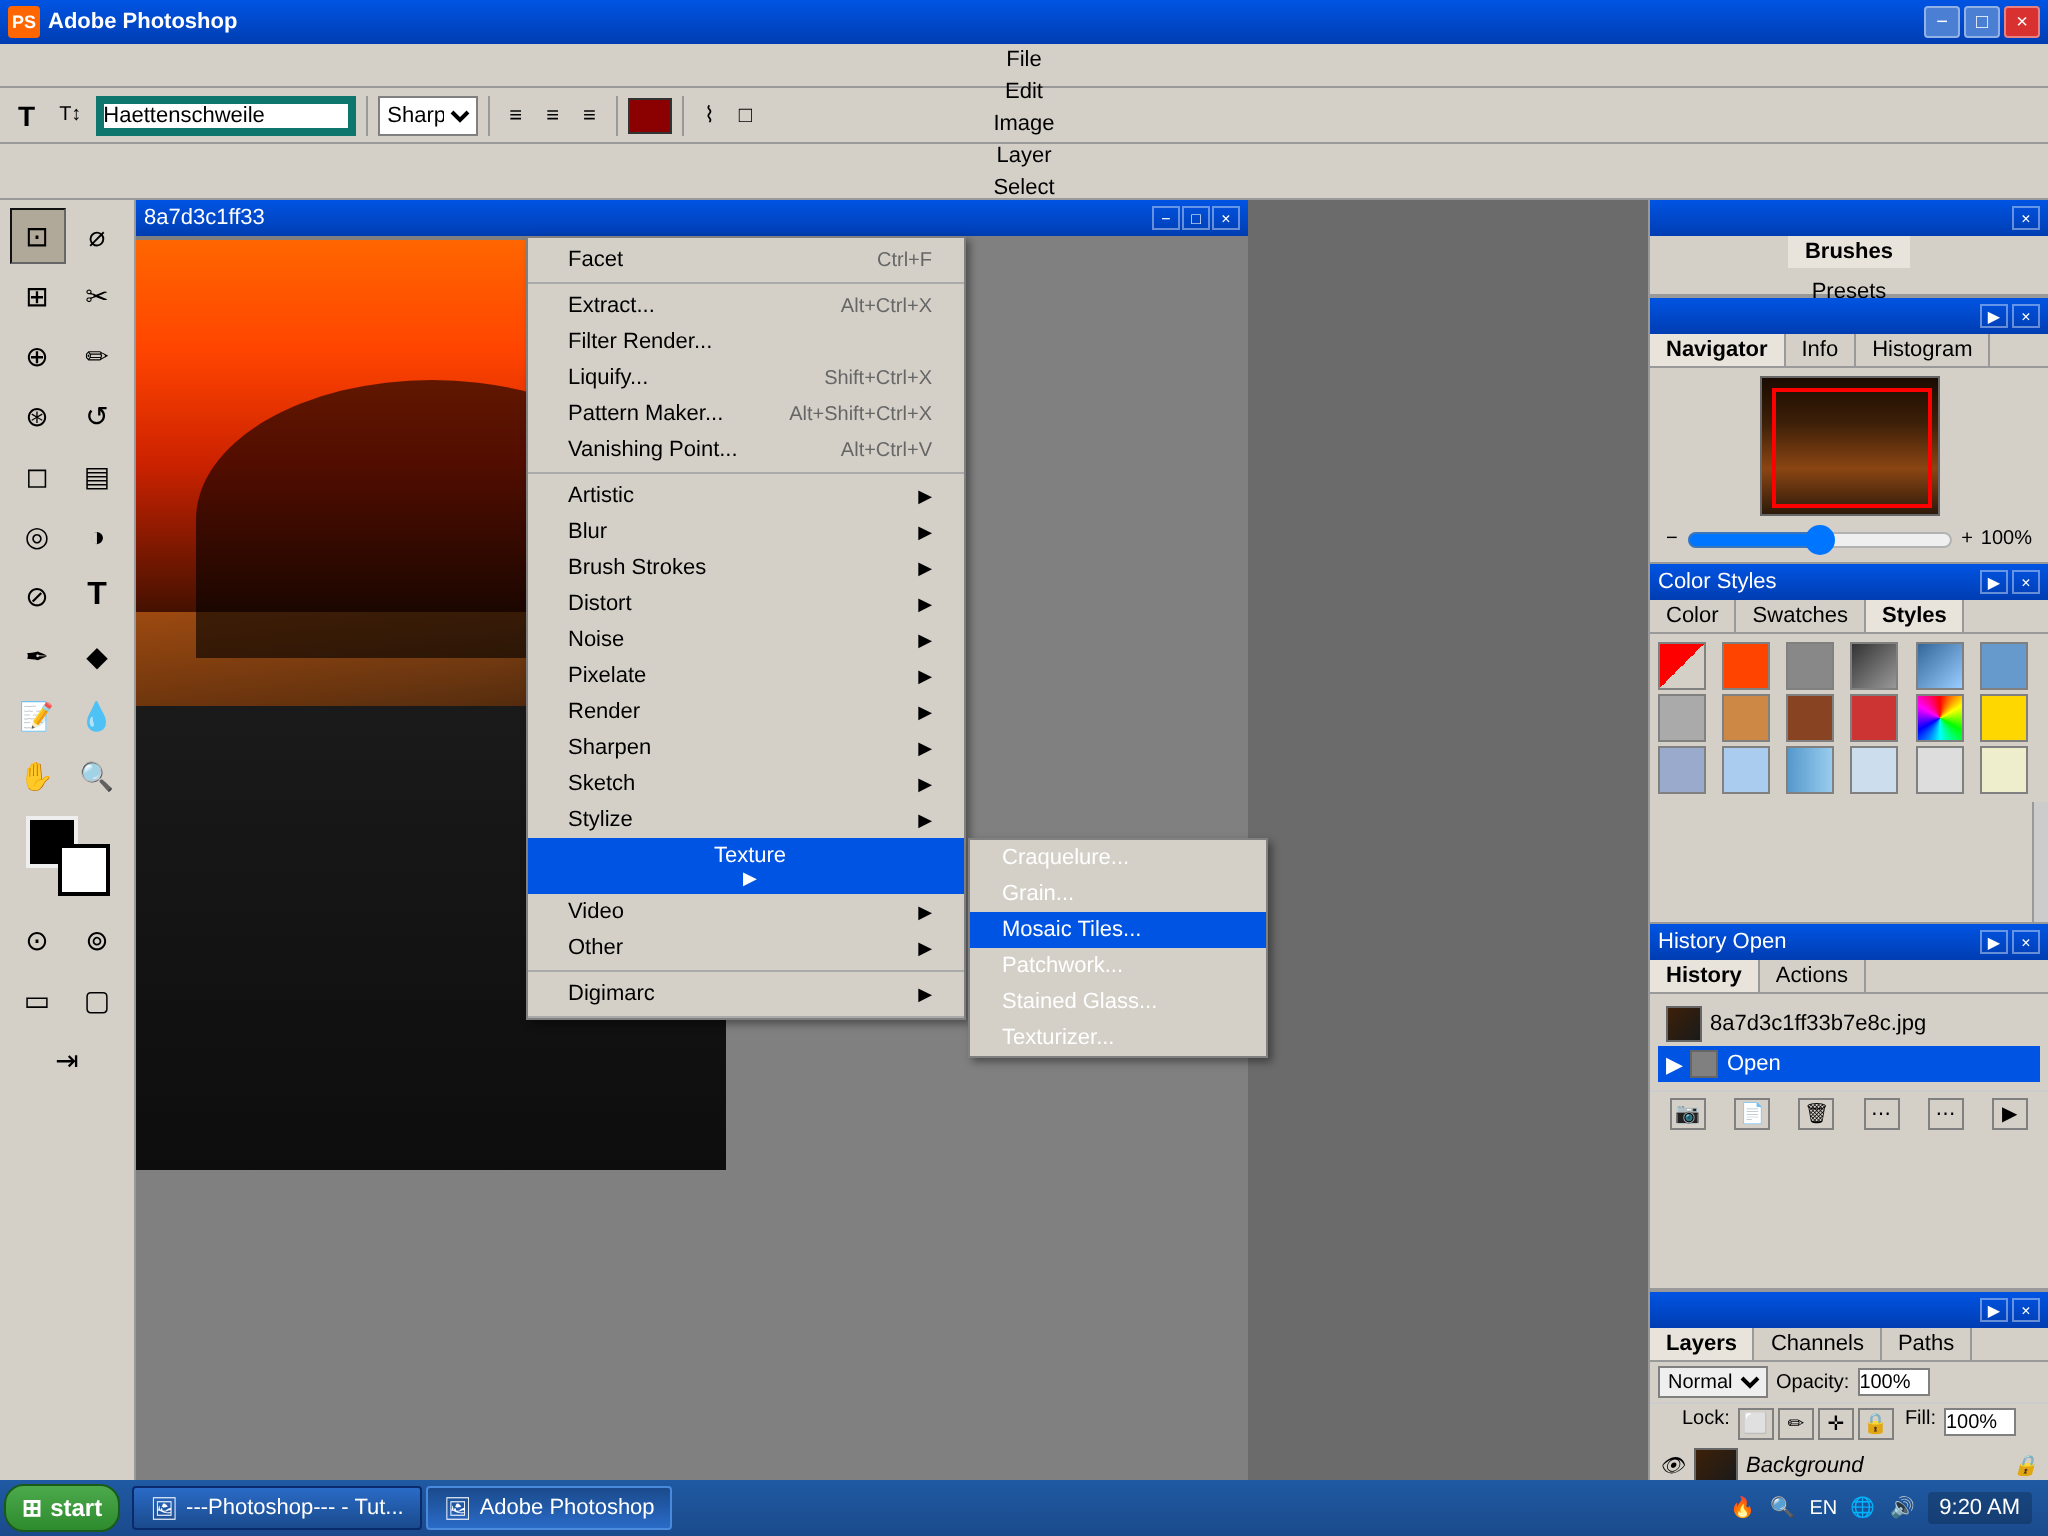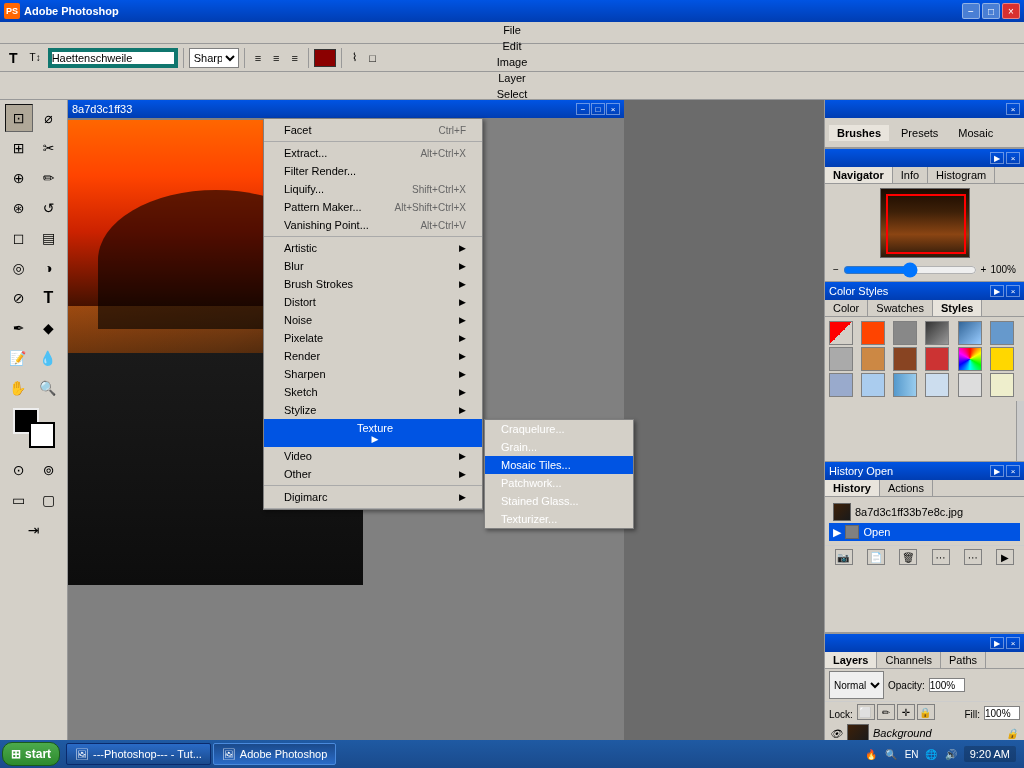--- a/index.html
+++ b/index.html
@@ -76,21 +76,21 @@
     .history-panel { flex: 1; }
     .history-item { display: flex; align-items: center; gap: 4px; padding: 2px 4px; font-size: 11px; cursor: pointer; }
     .history-item.active { background: #0054e3; color: white; }
     .history-icon { width: 14px; height: 14px; background: #808080; border: 1px solid #666; }
     .history-img { width: 18px; height: 18px; background: linear-gradient(135deg, #3d2008, #1a1a1a); border: 1px solid #666; }
 
     
     .layers-panel { border-top: 1px solid #999; }
     .layers-tabs { display: flex; background: #d4d0c8; border-bottom: 1px solid #999; }
     .layers-controls { display: flex; gap: 4px; align-items: center; font-size: 10px; padding: 2px 4px; border-bottom: 1px solid #ccc; }
-    .layers-select { height: 28px; font-size: 10px; border: 1px solid #808080; }
+    .layers-select { height: 16px; font-size: 10px; border: 1px solid #808080; }
     .layer-row { display: flex; align-items: center; gap: 4px; padding: 2px 4px; font-size: 11px; font-style: italic; }
     .layer-eye { width: 14px; height: 14px; display: flex; align-items: center; justify-content: center; cursor: pointer; font-size: 10px; }
     .layer-thumb { width: 22px; height: 18px; background: linear-gradient(135deg, #3d2008, #1a1a1a); border: 1px solid #666; }
     .layer-lock { width: 14px; height: 14px; display: flex; align-items: center; justify-content: center; font-size: 10px; cursor: pointer; }
     .panel-bottom-btns { display: flex; justify-content: space-around; padding: 3px; border-top: 1px solid #ccc; }
     .panel-btn { width: 18px; height: 16px; border: 1px solid #808080; background: #d4d0c8; cursor: pointer; display: flex; align-items: center; justify-content: center; font-size: 10px; }
 
     
     .filter-menu { position: absolute; top: 18px; left: 195px; background: #d4d0c8; border: 1px solid #808080; box-shadow: 2px 2px 4px rgba(0,0,0,0.4); min-width: 220px; z-index: 1000; }
     .menu-section { padding: 2px 0; border-bottom: 1px solid #aaa; }
@@ -111,25 +111,25 @@
     .taskbar-item { height: 22px; padding: 0 8px; background: linear-gradient(to bottom, #2a6bc7, #1a4a8c); border: 1px solid #0a2a6c; border-radius: 2px; color: white; font-size: 11px; cursor: pointer; display: flex; align-items: center; gap: 4px; }
     .taskbar-item.active { background: linear-gradient(to bottom, #1a4a8c, #2a6bc7); border-color: #4a8adc; }
     .taskbar-right { display: flex; align-items: center; gap: 4px; padding: 0 8px; color: white; font-size: 11px; }
     .tray-icon { width: 16px; height: 16px; display: flex; align-items: center; justify-content: center; font-size: 10px; }
     .clock { background: rgba(0,0,0,0.2); padding: 2px 6px; border-radius: 2px; }
 
     
     .toolbar2 { height: 28px; background: #d4d0c8; display: flex; align-items: center; padding: 0 4px; gap: 2px; border-bottom: 1px solid #999; }
 
     
-    .brushes-panel { height: 30px; background: #d4d0c8; display: flex; align-items: center; padding: 0 4px; gap: 4px; border-bottom: 1px solid #999; }
+    .brushes-panel { height: 30px; background: #d4d0c8; display: flex; align-items: center; padding: 0 4px; gap: 4px; border-bottom: 1px solid #999; flex-direction: column; }
     .brushes-tab { padding: 2px 8px; font-size: 11px; cursor: pointer; }
     .brushes-tab.active { background: #e8e4dc; font-weight: bold; }
 
-    .lock-row { display: flex; align-items: flex-end; gap: 4px; padding: 2px 4px; font-size: 10px; }
+    .lock-row { display: flex; align-items: flex-start; gap: 4px; padding: 2px 16px; font-size: 10px; }
     .lock-icons { display: flex; gap: 2px; }
   </style>
 </head>
 <body>
 
 <div class="title-bar">
   <div class="title-bar-left">
     <div class="title-bar-icon">PS</div>
     <span>Adobe Photoshop</span>
   </div>

